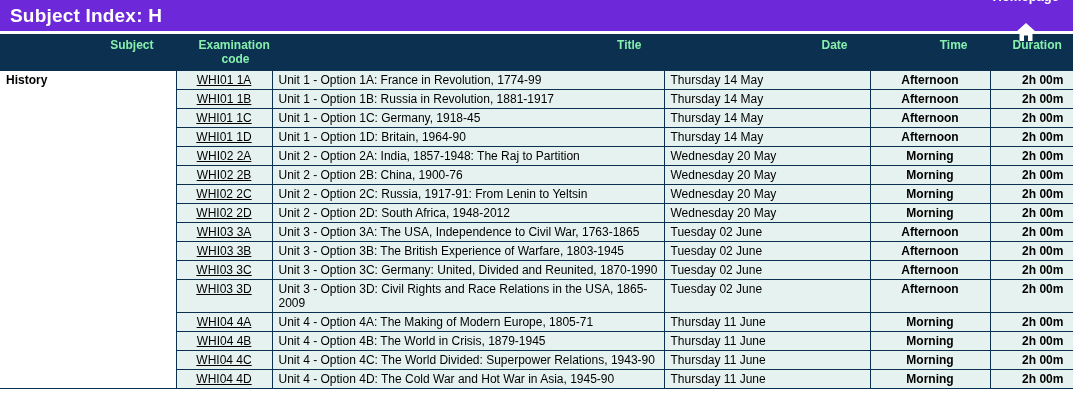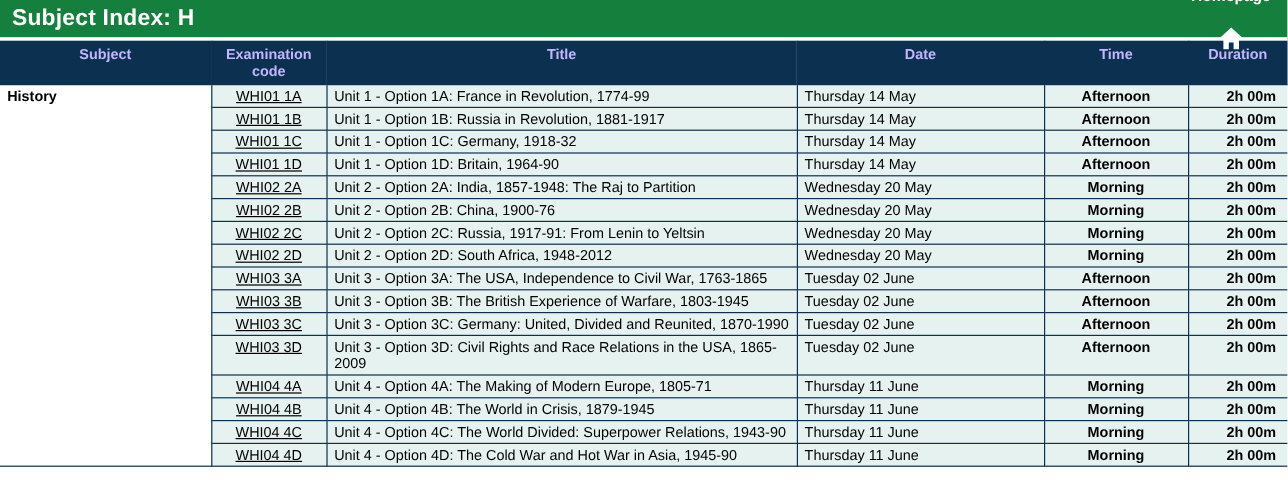--- a/index.html
+++ b/index.html
@@ -17,21 +17,21 @@
   }
   .page {
     width: 1073px;
     height: 402px;
     position: relative;
     background: #ffffff;
   }
   
   .titlebar {
     height: 34px;
-    background: #15803d;
+    background: #6d28d9;
     color: #ffffff;
     display: flex;
     align-items: center;
     justify-content: space-between;
     padding: 0 14px 0 10px;
     box-sizing: border-box;
     border-bottom: 3px solid #ffffff;
   }
   .title-text {
     font-size: 19px;
@@ -57,25 +57,25 @@
     position: relative;
   }
   
   table.index {
     width: 1073px;
     border-collapse: collapse;
     table-layout: fixed;
   }
   table.index thead th {
     background: #0b3050;
-    color: #c4b5fd;
-    text-align: center;
+    color: #86efac;
+    text-align: right;
     font-size: 12px;
     font-weight: bold;
-    padding: 4px 0;
+    padding: 4px 22px;
     vertical-align: top;
     border-right: 1px solid #0b3050;
     height: 34px;
     box-sizing: border-box;
   }
   th.col-subject { width: 176px; }
   th.col-code    { width: 96px; }
   th.col-title   { width: 392px; }
   th.col-date    { width: 206px; }
   th.col-time    { width: 120px; }
@@ -157,21 +157,21 @@
         </tr>
         <tr class="row-h">
           <td class="code">WHI01 1B</td>
           <td class="title">Unit 1 - Option 1B: Russia in Revolution, 1881-1917</td>
           <td class="date">Thursday 14 May</td>
           <td class="time">Afternoon</td>
           <td class="dur">2h 00m</td>
         </tr>
         <tr class="row-h">
           <td class="code">WHI01 1C</td>
-          <td class="title">Unit 1 - Option 1C: Germany, 1918-32</td>
+          <td class="title">Unit 1 - Option 1C: Germany, 1918-45</td>
           <td class="date">Thursday 14 May</td>
           <td class="time">Afternoon</td>
           <td class="dur">2h 00m</td>
         </tr>
         <tr class="row-h">
           <td class="code">WHI01 1D</td>
           <td class="title">Unit 1 - Option 1D: Britain, 1964-90</td>
           <td class="date">Thursday 14 May</td>
           <td class="time">Afternoon</td>
           <td class="dur">2h 00m</td>

